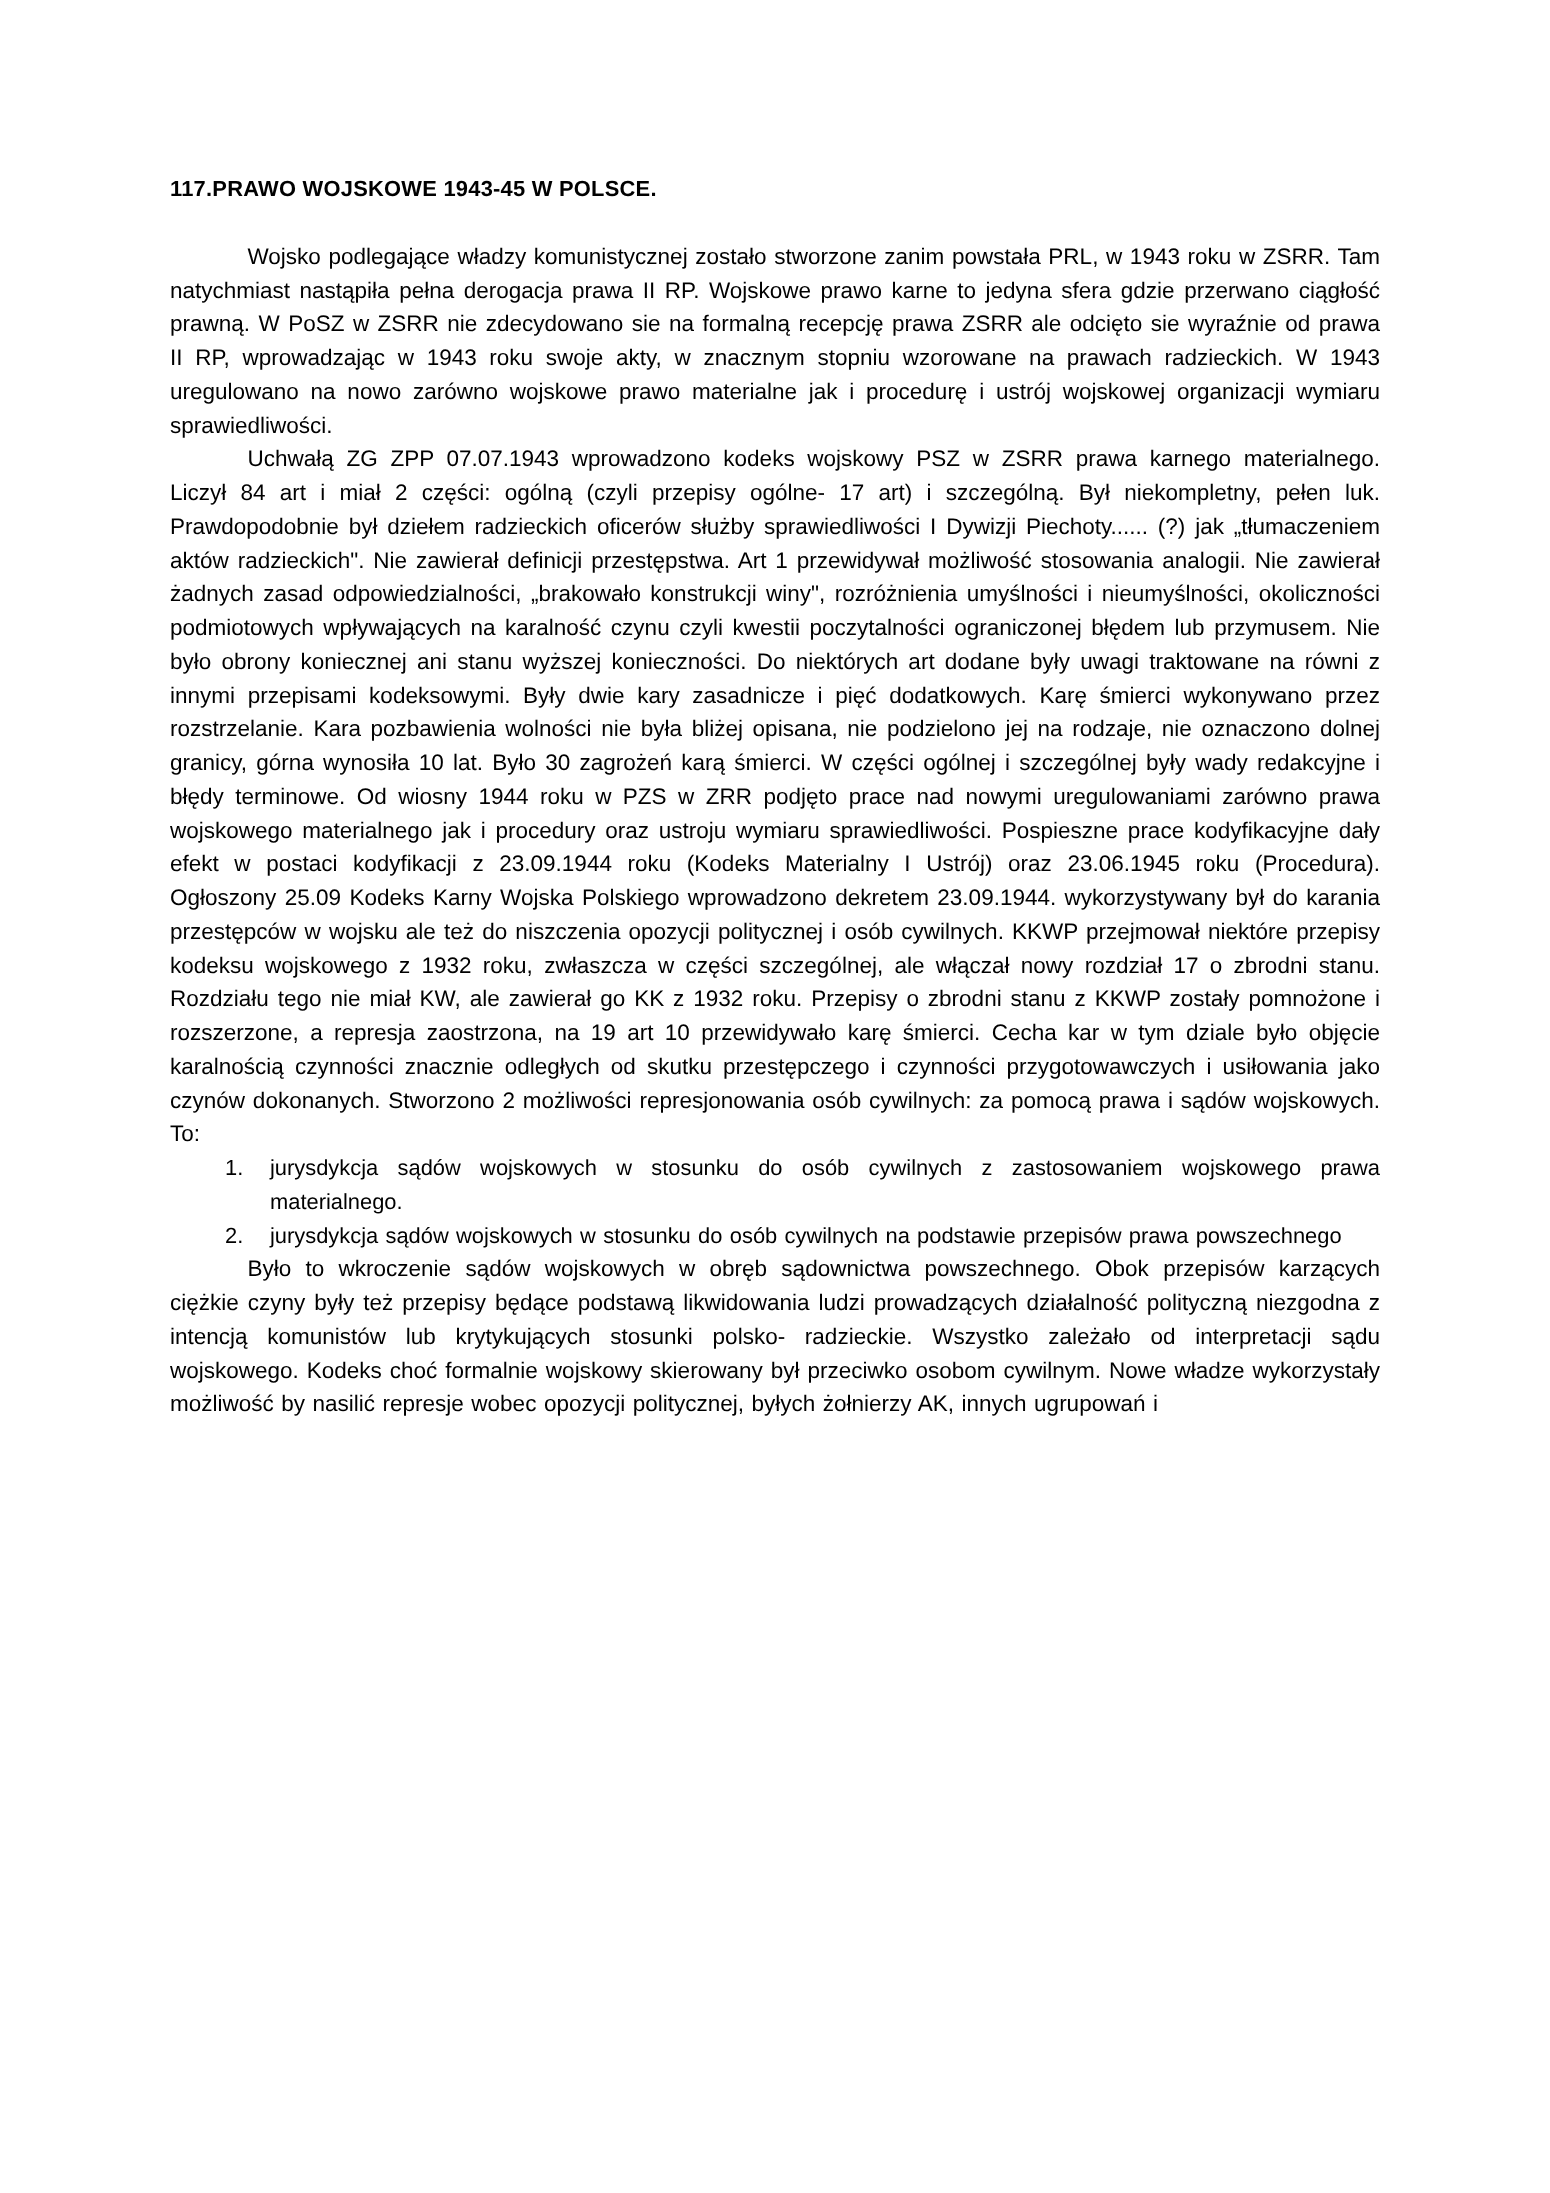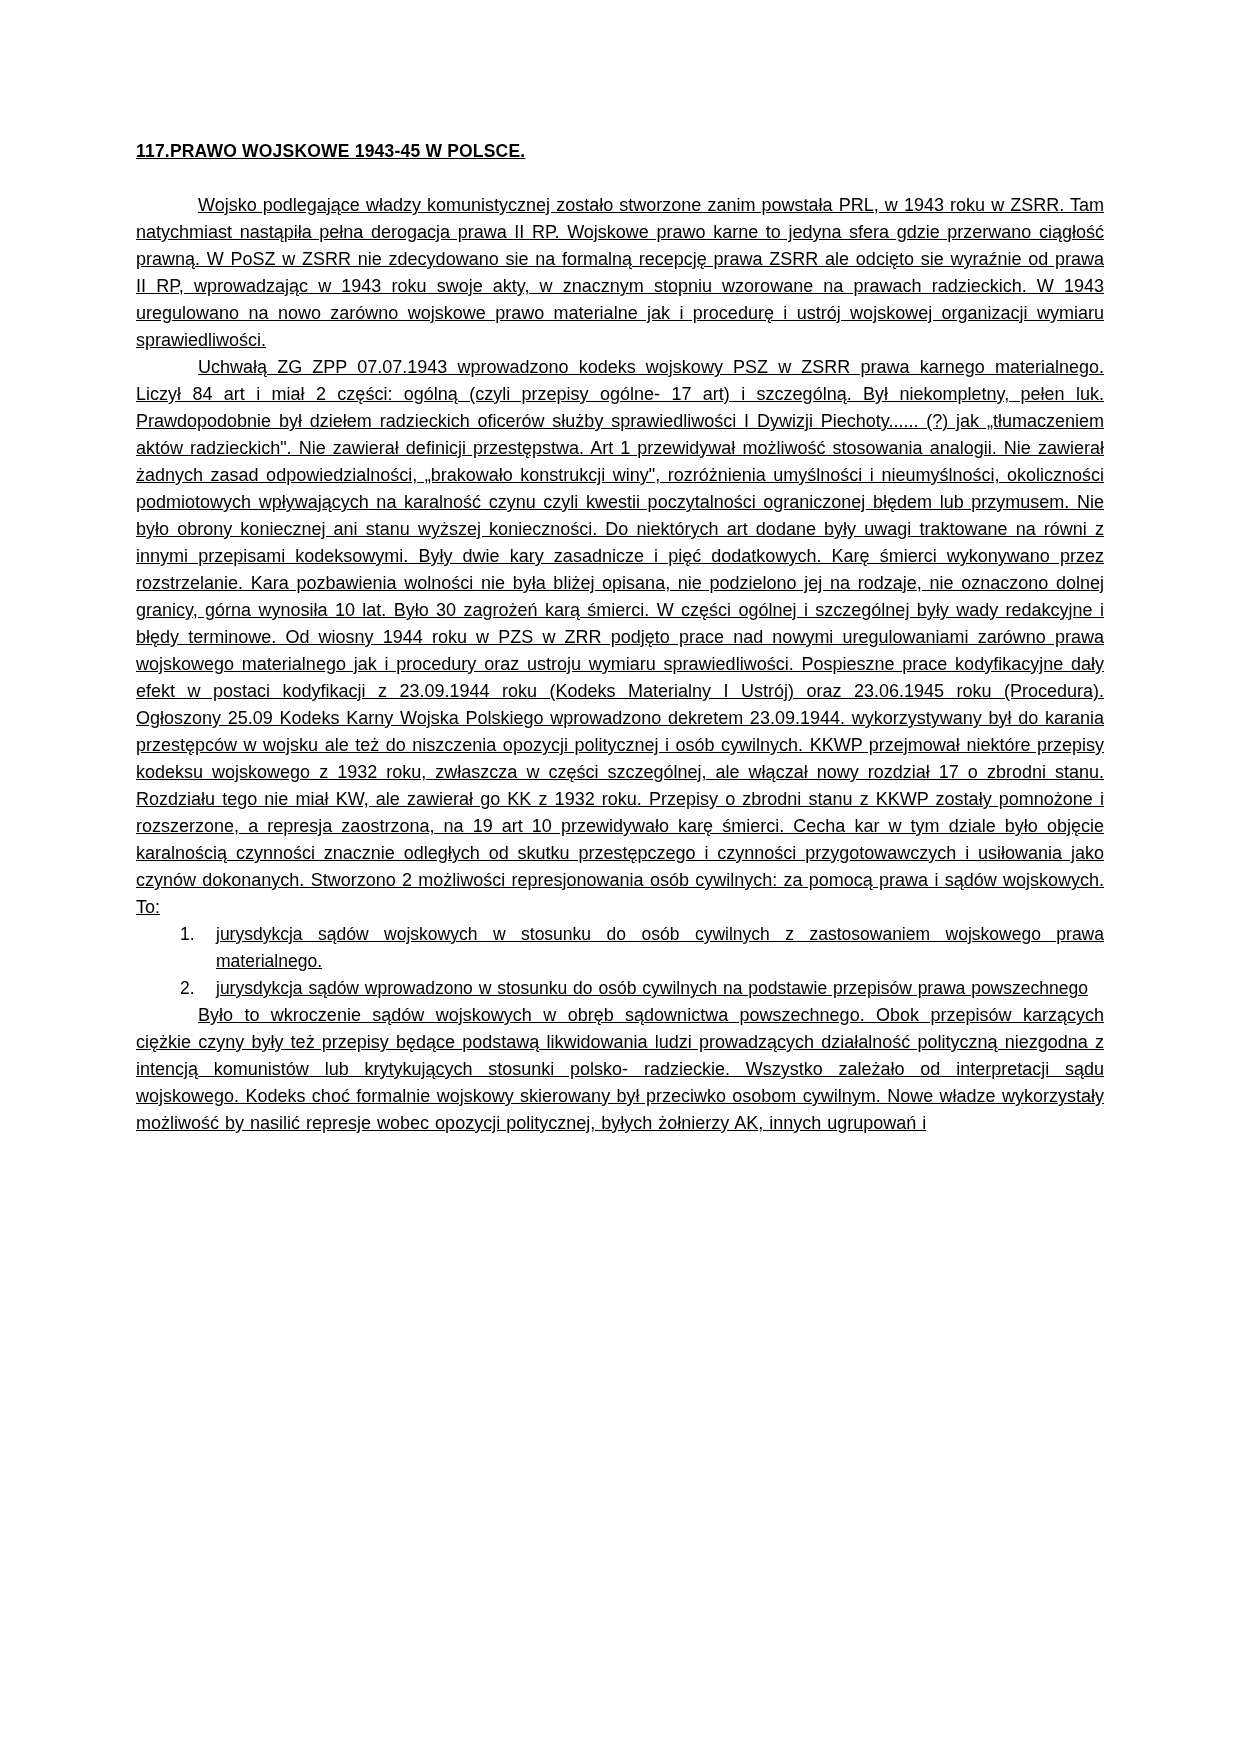--- a/index.html
+++ b/index.html
@@ -8,21 +8,20 @@
     background: #ffffff;
   }
   .page {
     width: 1240px;
     min-height: 1754px;
     box-sizing: border-box;
     background: #ffffff;
     color: #000000;
     padding: 138px 136px 60px 136px;
     font-family: "Liberation Sans", "DejaVu Sans", sans-serif;
-    text-decoration: underline;
   }
   .doc-title {
     font-size: 17.5px;
     font-weight: bold;
     line-height: 27px;
     margin: 0 0 27px 0;
     letter-spacing: 0.2px;
   }
   .par {
     font-size: 18px;
@@ -62,19 +61,19 @@
 
   <p class="par">Uchwałą ZG ZPP 07.07.1943 wprowadzono kodeks wojskowy PSZ w ZSRR prawa karnego materialnego. Liczył 84 art i miał 2 części: ogólną (czyli przepisy ogólne- 17 art) i szczególną. Był niekompletny, pełen luk. Prawdopodobnie był dziełem radzieckich oficerów służby sprawiedliwości I Dywizji Piechoty...... (?) jak „tłumaczeniem aktów radzieckich". Nie zawierał definicji przestępstwa. Art 1 przewidywał możliwość stosowania analogii. Nie zawierał żadnych zasad odpowiedzialności, „brakowało konstrukcji winy", rozróżnienia umyślności i nieumyślności, okoliczności podmiotowych wpływających na karalność czynu czyli kwestii poczytalności ograniczonej błędem lub przymusem. Nie było obrony koniecznej ani stanu wyższej konieczności. Do niektórych art dodane były uwagi traktowane na równi z innymi przepisami kodeksowymi. Były dwie kary zasadnicze i pięć dodatkowych. Karę śmierci wykonywano przez rozstrzelanie. Kara pozbawienia wolności nie była bliżej opisana, nie podzielono jej na rodzaje, nie oznaczono dolnej granicy, górna wynosiła 10 lat. Było 30 zagrożeń karą śmierci. W części ogólnej i szczególnej były wady redakcyjne i błędy terminowe. Od wiosny 1944 roku w PZS w ZRR podjęto prace nad nowymi uregulowaniami zarówno prawa wojskowego materialnego jak i procedury oraz ustroju wymiaru sprawiedliwości. Pospieszne prace kodyfikacyjne dały efekt w postaci kodyfikacji z 23.09.1944 roku (Kodeks Materialny I Ustrój) oraz 23.06.1945 roku (Procedura). Ogłoszony 25.09 Kodeks Karny Wojska Polskiego wprowadzono dekretem 23.09.1944. wykorzystywany był do karania przestępców w wojsku ale też do niszczenia opozycji politycznej i osób cywilnych. KKWP przejmował niektóre przepisy kodeksu wojskowego z 1932 roku, zwłaszcza w części szczególnej, ale włączał nowy rozdział 17 o zbrodni stanu. Rozdziału tego nie miał KW, ale zawierał go KK z 1932 roku. Przepisy o zbrodni stanu z KKWP zostały pomnożone i rozszerzone, a represja zaostrzona, na 19 art 10 przewidywało karę śmierci. Cecha kar w tym dziale było objęcie karalnością czynności znacznie odległych od skutku przestępczego i czynności przygotowawczych i usiłowania jako czynów dokonanych. Stworzono 2 możliwości represjonowania osób cywilnych: za pomocą prawa i sądów wojskowych. To:</p>
 
   <div class="num-list">
     <div class="num-list-item">
       <span class="num">1.</span>
       <span>jurysdykcja sądów wojskowych w stosunku do osób cywilnych z zastosowaniem wojskowego prawa materialnego.</span>
     </div>
     <div class="num-list-item">
       <span class="num">2.</span>
-      <span>jurysdykcja sądów wprowadzono w stosunku do osób cywilnych na podstawie przepisów prawa powszechnego</span>
+      <span>jurysdykcja sądów wojskowych w stosunku do osób cywilnych na podstawie przepisów prawa powszechnego</span>
     </div>
   </div>
 
   <p class="par">Było to wkroczenie sądów wojskowych w obręb sądownictwa powszechnego. Obok przepisów karzących ciężkie czyny były też przepisy będące podstawą likwidowania ludzi prowadzących działalność polityczną niezgodna z intencją komunistów lub krytykujących stosunki polsko- radzieckie. Wszystko zależało od interpretacji sądu wojskowego. Kodeks choć formalnie wojskowy skierowany był przeciwko osobom cywilnym. Nowe władze wykorzystały możliwość by nasilić represje wobec opozycji politycznej, byłych żołnierzy AK, innych ugrupowań i</p>
 
 </div>
 
 </body></html>

